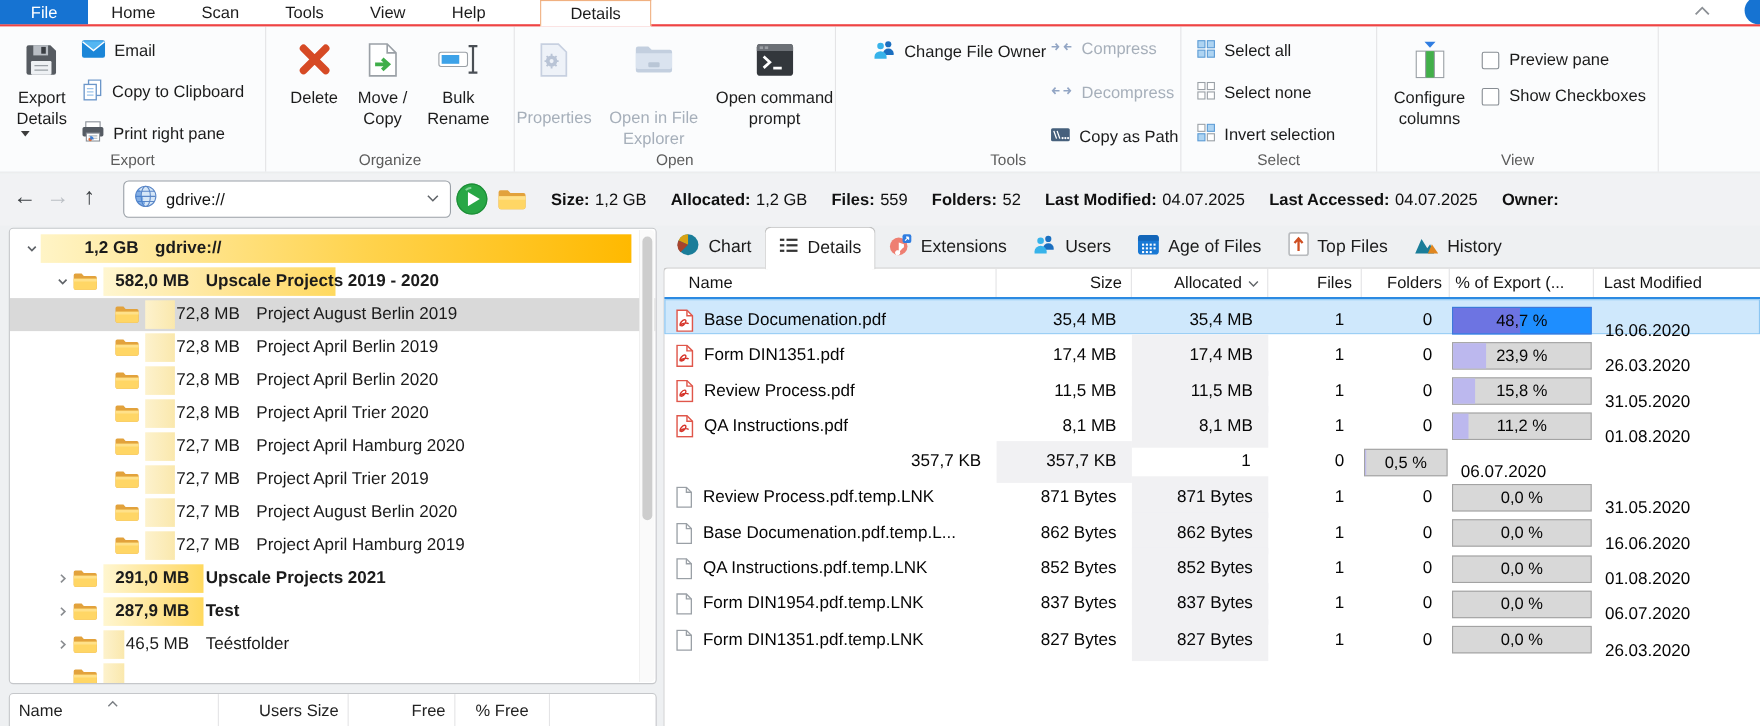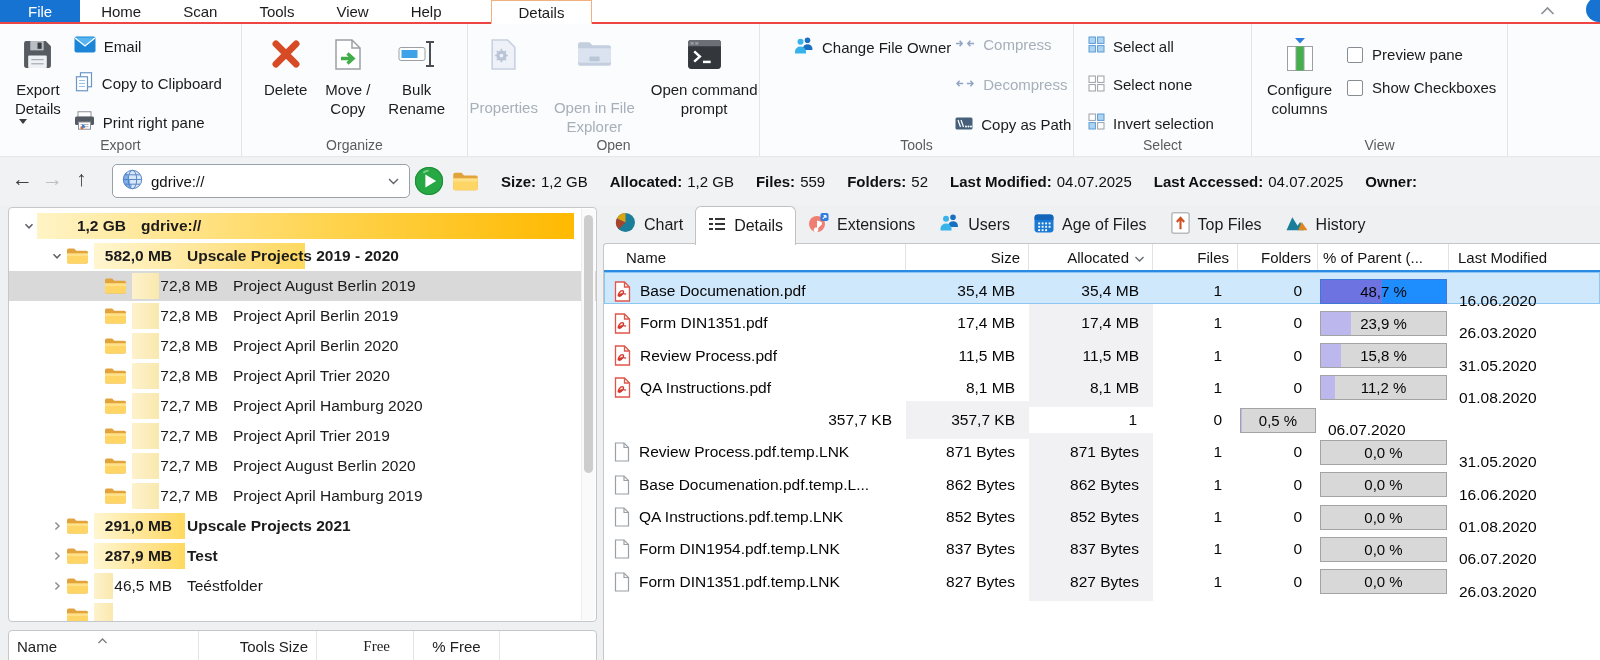--- a/index.html
+++ b/index.html
@@ -81,21 +81,21 @@
   .vthumb { position:absolute; left:2px; right:2px; top:6px; height:258px; background:#cdcdcd; border-radius:6px; }
 
   
   .drivepanel { position:absolute; left:8px; top:630px; width:589px; height:44px; background:#fff;
                 border:1px solid #c5c7ca; border-radius:4px; }
   .dhead { display:flex; height:30px; align-items:center; font-size:15px; color:#222; }
   .dhead > div { border-right:1px solid #e4e4e6; height:100%; display:flex; align-items:center; }
   .dh-name { flex:1; padding-left:8px; position:relative; }
   .dh-sort { position:absolute; left:88px; top:0px; }
   .dh-size { width:118px; justify-content:flex-end; padding-right:8px; }
-  .dh-free { width:97px; justify-content:flex-end; padding-right:23px;font-family:Liberation Serif, serif; }
+  .dh-free { width:97px; justify-content:flex-end; padding-right:8px; }
   .dh-pfree { width:86px; justify-content:center; }
   .dh-rest { width:96px; border-right:none !important; }
 
   
   .rtabs { position:absolute; left:603px; top:205px; height:39px; display:flex; align-items:center; z-index:3; }
   .rtab { display:flex; align-items:center; gap:8px; padding:0 12px; font-size:16px; height:39px; }
   .rtab.active { background:#fff; border:1px solid #c2c2c2; border-bottom:none;
                  border-radius:6px 6px 0 0; height:39px; margin-top:1px; }
 
   
@@ -707,21 +707,21 @@
 </div>
 
 <div class="drivepanel">
   <div class="dhead">
     <div class="dh-name">
         <span>Name</span>
       <span class="dh-sort"><svg width="11" height="8" viewBox="0 0 11 8">
             <path d="M1.5 6 L5.5 2 L9.5 6" fill="none" stroke="#7a7e83" stroke-width="1.3"></path>
           </svg></span>
     </div>
-    <div class="dh-size">Tools Size</div>
+    <div class="dh-size">Users Size</div>
     <div class="dh-free">Free</div>
     <div class="dh-pfree">% Free</div>
     <div class="dh-rest"></div>
   </div>
 </div>
 
 <div class="rtabs">
   <div class="rtab">
     <span><svg width="21" height="21" viewBox="0 0 20 20">
           <circle cx="10" cy="10" r="9" fill="#1a7d99"></circle>
@@ -802,21 +802,21 @@
     <div class="h-name">Name</div>
     <div class="h-size">Size</div>
     <div class="h-alloc">
         <span>Allocated</span>
         <span><svg width="11" height="8" viewBox="0 0 11 8">
             <path d="M1.5 2 L5.5 6 L9.5 2" fill="none" stroke="#606468" stroke-width="1.3"></path>
           </svg></span>
       </div>
     <div class="h-files">Files</div>
     <div class="h-folders">Folders</div>
-    <div class="h-pct">% of Parent (...</div>
+    <div class="h-pct">% of Export (...</div>
     <div class="h-date">Last Modified</div>
   </div>
   <div class="tbody">
       <div class="drow selected">
     <div class="dcell c-name">
           <span class="ficon">
             <svg width="17" height="21" viewBox="0 0 17 21">
               <path d="M1.5 1 h9 l5 5 v14 h-14 z" fill="#fff" stroke="#e0564a" stroke-width="1.3"></path>
               <path d="M10.5 1 v5 h5" fill="none" stroke="#e0564a" stroke-width="1.3"></path>
               <path d="M4.6 15.2 c-1.6-1 2-6.4 4.4-5.4 c2.2 1-2.6 6.6-4 5.2 c-1.2-1.4 5.2-3.4 7-1.6" fill="none" stroke="#d6352b" stroke-width="1.3"></path>

